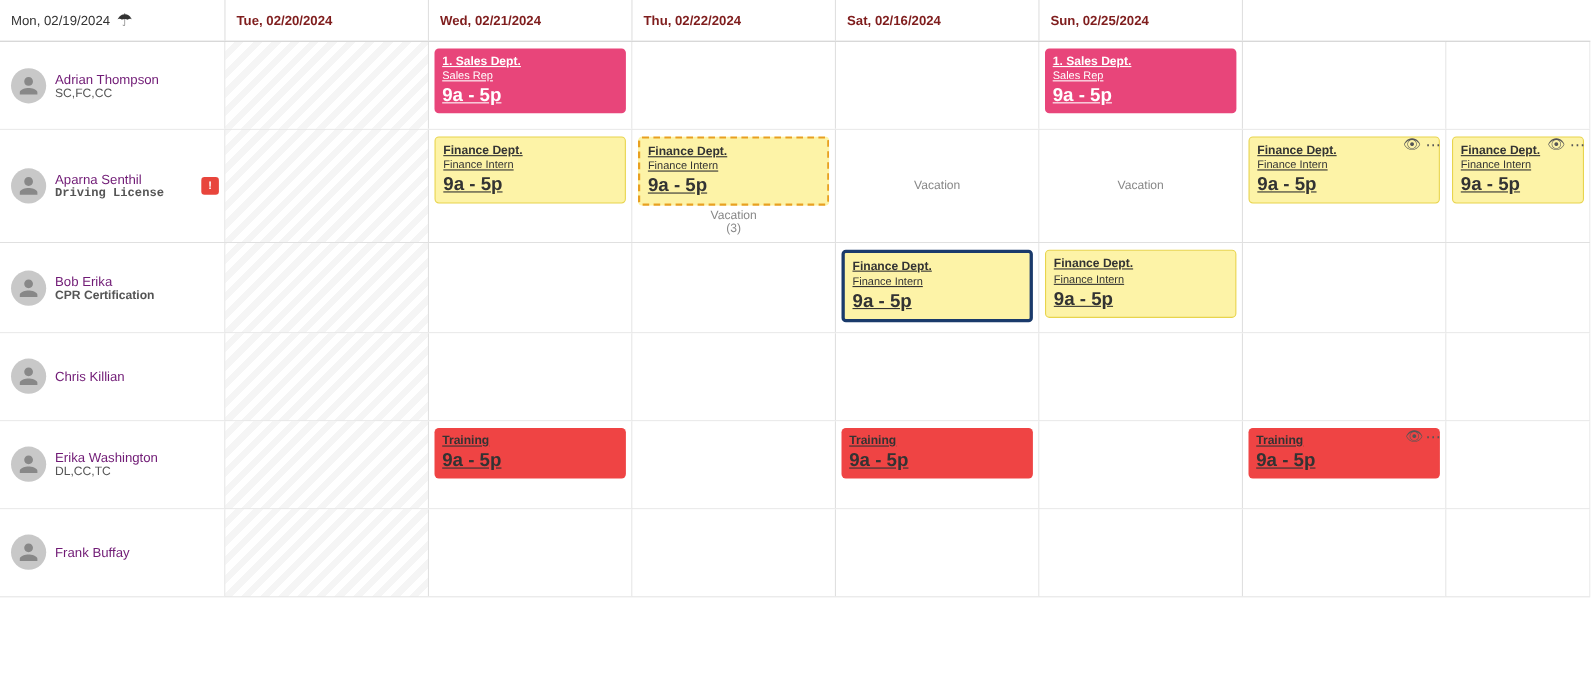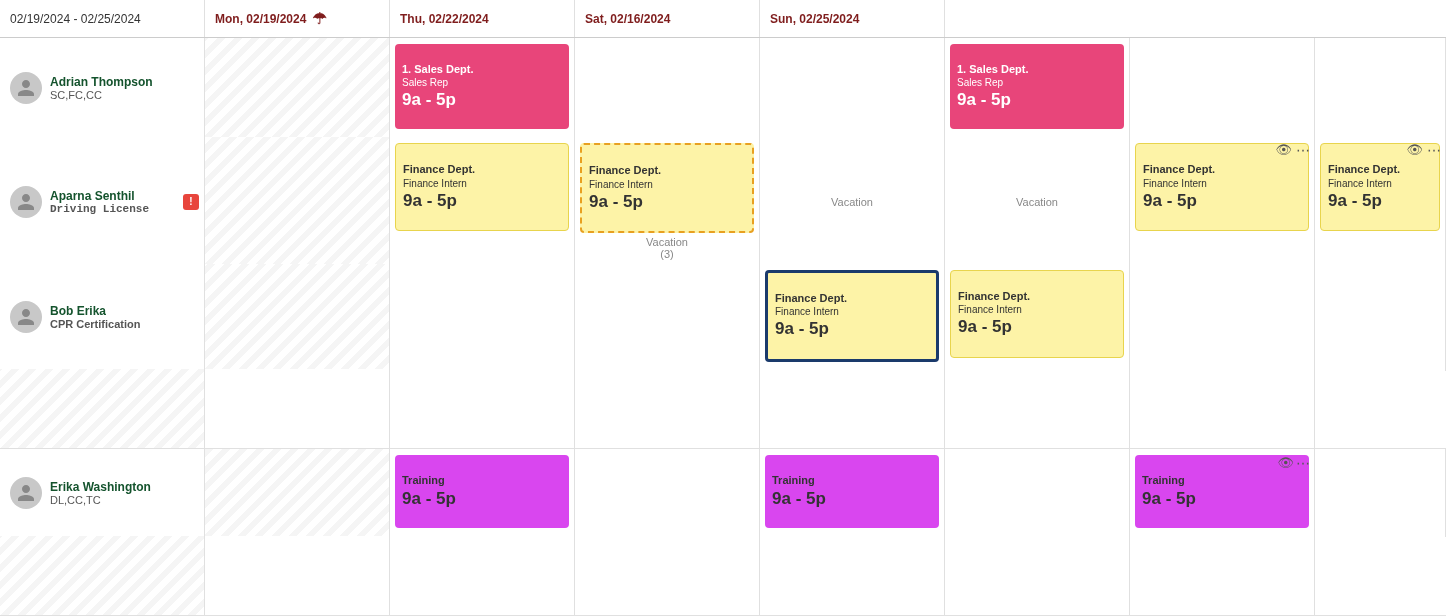--- a/index.html
+++ b/index.html
@@ -46,21 +46,21 @@
       gap: 8px;
       background: #fff;
     }
     .avatar {
       width: 32px; height: 32px; border-radius: 50%;
       background: #c8c8c8; flex-shrink: 0;
       display: flex; align-items: center; justify-content: center;
     }
     .avatar svg { width: 20px; height: 20px; fill: #888; }
     .person-info {}
-    .person-name { font-weight: bold; font-size: 12px; color: #14532d; }
+    .person-name { font-weight: normal; font-size: 12px; color: #701a75; }
     .person-tags { font-size: 11px; color: #555; }
 
     .day-cell {
       border-right: 1px solid #e0e0e0;
       padding: 6px 5px;
       position: relative;
       background: #fff;
     }
     .day-cell.striped {
       background-image: repeating-linear-gradient(
@@ -68,40 +68,41 @@
         transparent,
         transparent 6px,
         rgba(0,0,0,0.04) 6px,
         rgba(0,0,0,0.04) 12px
       );
     }
 
     
     .event-card {
       border-radius: 4px;
-      padding: 18px 7px;
+      padding: 5px 7px;
       margin-bottom: 3px;
       font-size: 11px;
       line-height: 1.3;
       position: relative;
+      text-decoration: underline;
     }
     .event-card .event-dept { font-weight: bold; font-size: 11px; }
     .event-card .event-role { font-size: 10px; }
     .event-card .event-time { font-size: 17px; font-weight: bold; }
 
     
     .card-pink { background: #e8457a; color: #fff; border: none; }
     
     .card-yellow { background: #fdf3a7; color: #333; border: 1px solid #e8d44d; }
     
     .card-yellow-dashed { background: #fdf3a7; color: #333; border: 2px dashed #e8a020; }
     
     .card-blue-outline { background: #fdf3a7; color: #333; border: 3px solid #1a3a6b; }
     
-    .card-teal { background: #d946ef; color: #333; border: none; }
+    .card-teal { background: #ef4444; color: #333; border: none; }
 
     .eye-icon {
       position: absolute;
       top: 5px; right: 22px;
       font-size: 13px;
       color: #555;
     }
     .dot-icon {
       position: absolute;
       top: 5px; right: 6px;
@@ -131,25 +132,28 @@
       height: 100%;
     }
   </style>
 </head>
 <body>
 
 <div class="calendar-wrapper">
 
   <div class="header-row">
     <div class="header-cell">
-      <span>02/19/2024 - 02/25/2024</span>
-    </div>
-    <div class="header-cell">
       <span>Mon, 02/19/2024</span>
       <span style="font-size:16px;">☂</span>
+    </div>
+    <div class="header-cell">
+      <span>Tue, 02/20/2024</span>
+    </div>
+    <div class="header-cell">
+      <span>Wed, 02/21/2024</span>
     </div>
     <div class="header-cell">
       <span>Thu, 02/22/2024</span>
     </div>
     <div class="header-cell">
       <span>Sat, 02/16/2024</span>
     </div>
     <div class="header-cell">
       <span>Sun, 02/25/2024</span>
     </div>
@@ -277,20 +281,31 @@
           <div class="event-role">Finance Intern</div>
           <div class="event-time">9a - 5p</div>
         </div>
       </div>
       <div class="day-cell"></div>
       <div class="day-cell"></div>
     </div>
 
 
     <div class="person-row">
+      <div class="person-cell">
+        <div class="avatar">
+          <svg viewBox="0 0 24 24">
+              <path d="M12 12c2.7 0 4.8-2.1 4.8-4.8S14.7 2.4 12 2.4 7.2 4.5 7.2 7.2 9.3 12 12 12zm0 2.4c-3.2 0-9.6 1.6-9.6 4.8v2.4h19.2v-2.4c0-3.2-6.4-4.8-9.6-4.8z"></path>
+            </svg>
+        </div>
+        <div class="person-info">
+          <div class="person-name">Chris Killian</div>
+          <div class="person-tags"></div>
+        </div>
+      </div>
       <div class="day-cell striped"></div>
       <div class="day-cell"></div>
       <div class="day-cell"></div>
       <div class="day-cell"></div>
       <div class="day-cell"></div>
       <div class="day-cell"></div>
       <div class="day-cell"></div>
     </div>
 
     <div class="person-row">
@@ -325,20 +340,31 @@
           <div class="event-dept">Training</div>
           <div class="event-time">9a - 5p</div>
         </div>
         <span class="eye-icon" style="top:6px; right:20px;">👁</span>
         <span style="position:absolute; top:6px; right:4px; font-size:14px; color:#555;">⋯</span>
       </div>
       <div class="day-cell"></div>
     </div>
 
     <div class="person-row">
+      <div class="person-cell">
+        <div class="avatar">
+          <svg viewBox="0 0 24 24">
+              <path d="M12 12c2.7 0 4.8-2.1 4.8-4.8S14.7 2.4 12 2.4 7.2 4.5 7.2 7.2 9.3 12 12 12zm0 2.4c-3.2 0-9.6 1.6-9.6 4.8v2.4h19.2v-2.4c0-3.2-6.4-4.8-9.6-4.8z"></path>
+            </svg>
+        </div>
+        <div class="person-info">
+          <div class="person-name">Frank Buffay</div>
+          <div class="person-tags"></div>
+        </div>
+      </div>
       <div class="day-cell striped"></div>
       <div class="day-cell"></div>
       <div class="day-cell"></div>
       <div class="day-cell"></div>
       <div class="day-cell"></div>
       <div class="day-cell"></div>
       <div class="day-cell"></div>
     </div>
 
   </div>

